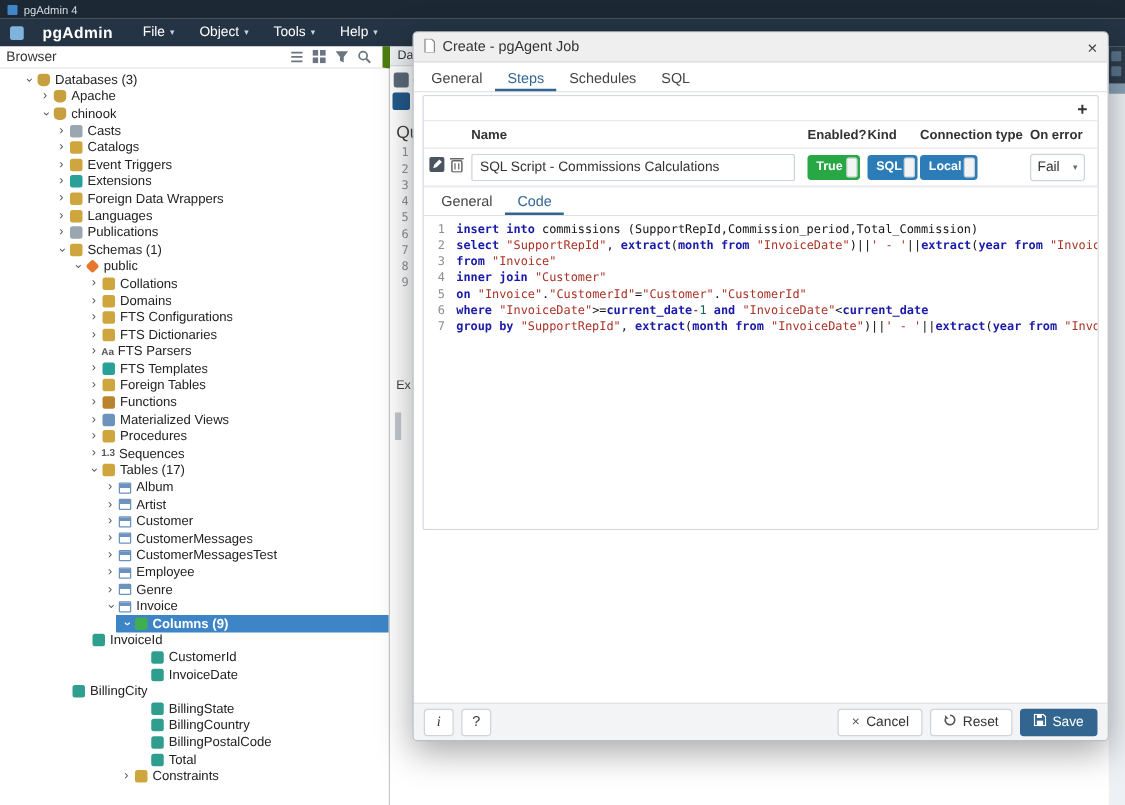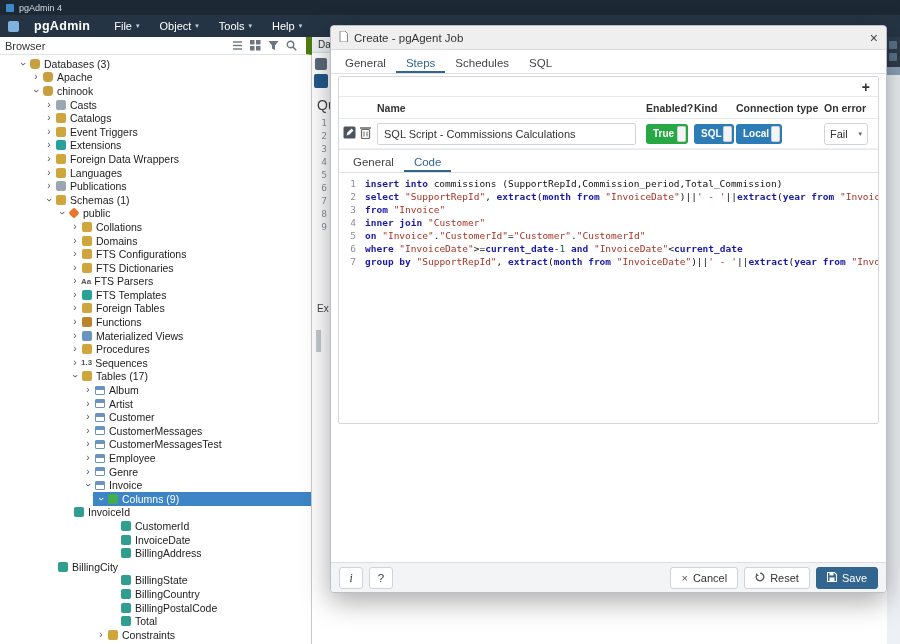--- a/index.html
+++ b/index.html
@@ -341,44 +341,39 @@
     <div class="row" style="padding-left: 82px;">
       <span class="chev closed">›</span>
       <span class="ticon i-table"></span>
       <span class="tlabel">Genre</span>
     </div>
     <div class="row" style="padding-left: 82px;">
       <span class="chev open">›</span>
       <span class="ticon i-table"></span>
       <span class="tlabel">Invoice</span>
     </div>
-    <div class="row sel" style="padding-left: 95px; background: linear-gradient(90deg, transparent 93px, rgb(61, 133, 198) 93px);">
+    <div class="row sel" style="padding-left: 95px; background: linear-gradient(90deg, transparent 93px, rgb(61, 133, 198) 93px); font-weight: bold;">
       <span class="chev open">›</span>
       <span class="ticon i-colfolder"></span>
       <span class="tlabel">Columns (9)</span>
     </div>
     <div class="row" style="padding-left: 61px;">
       <span class="chev none">›</span>
       <span class="ticon i-col"></span>
       <span class="tlabel">InvoiceId</span>
     </div>
     <div class="row" style="padding-left: 108px;">
       <span class="chev none">›</span>
       <span class="ticon i-col"></span>
       <span class="tlabel">CustomerId</span>
     </div>
     <div class="row" style="padding-left: 108px;">
       <span class="chev none">›</span>
       <span class="ticon i-col"></span>
       <span class="tlabel">InvoiceDate</span>
-    </div>
-    <div class="row" style="padding-left: 108px;">
-      <span class="chev none">›</span>
-      <span class="ticon i-col"></span>
-      <span class="tlabel">BillingAddress</span>
     </div>
     <div class="row" style=" margin-left: 45px;">
       <span class="chev none">›</span>
       <span class="ticon i-col"></span>
       <span class="tlabel">BillingCity</span>
     </div>
     <div class="row" style="padding-left: 108px;">
       <span class="chev none">›</span>
       <span class="ticon i-col"></span>
       <span class="tlabel">BillingState</span>

